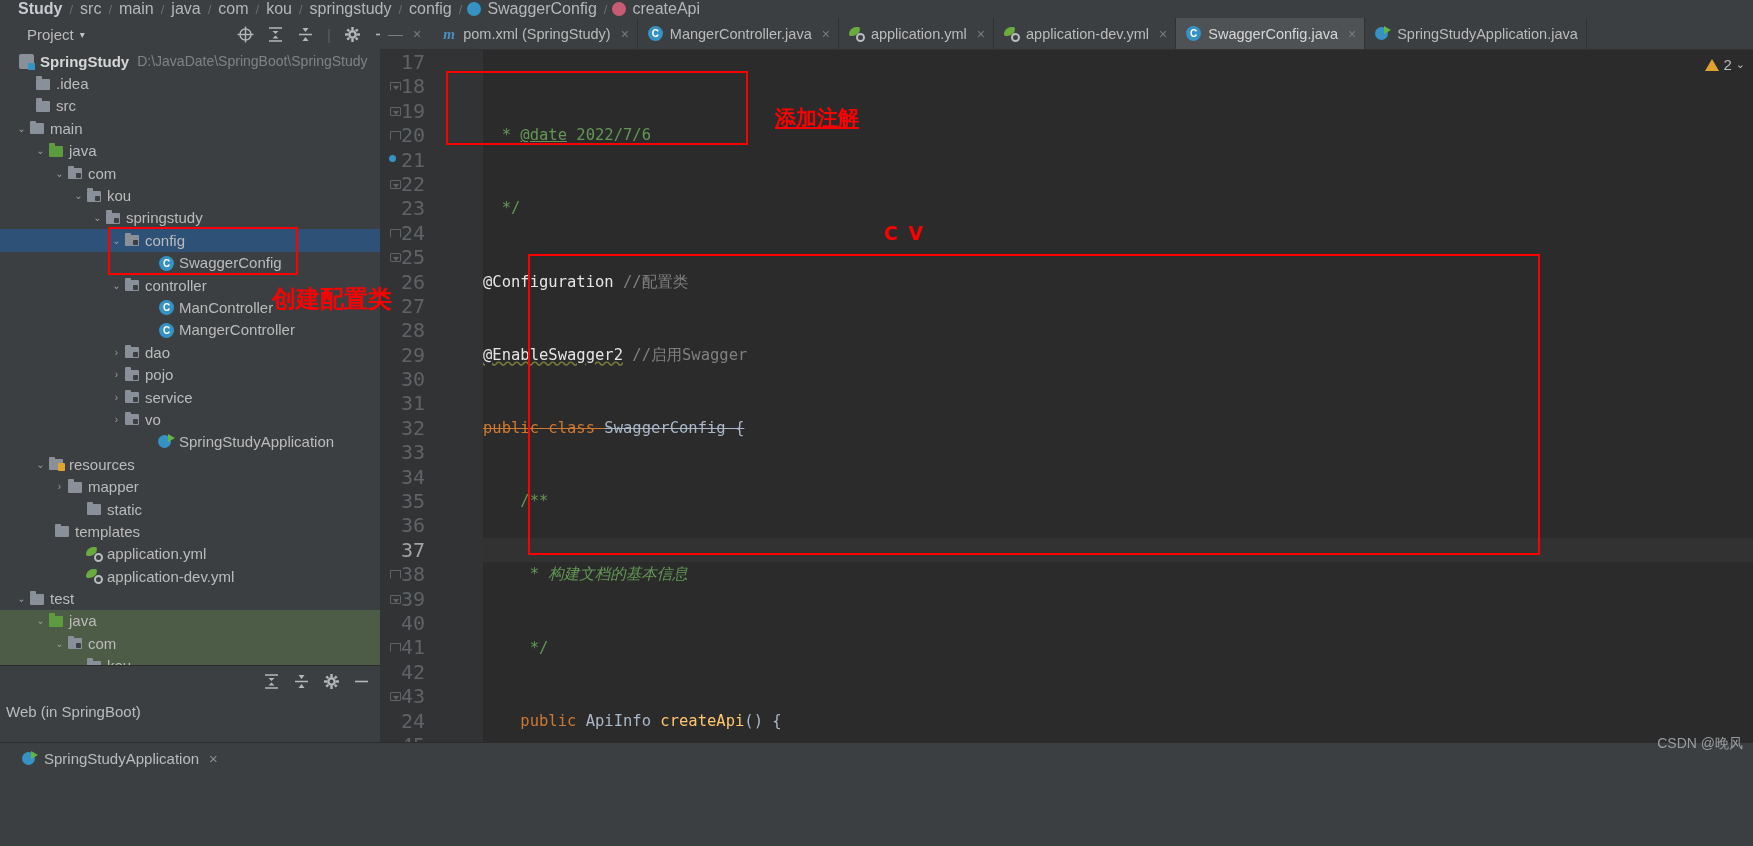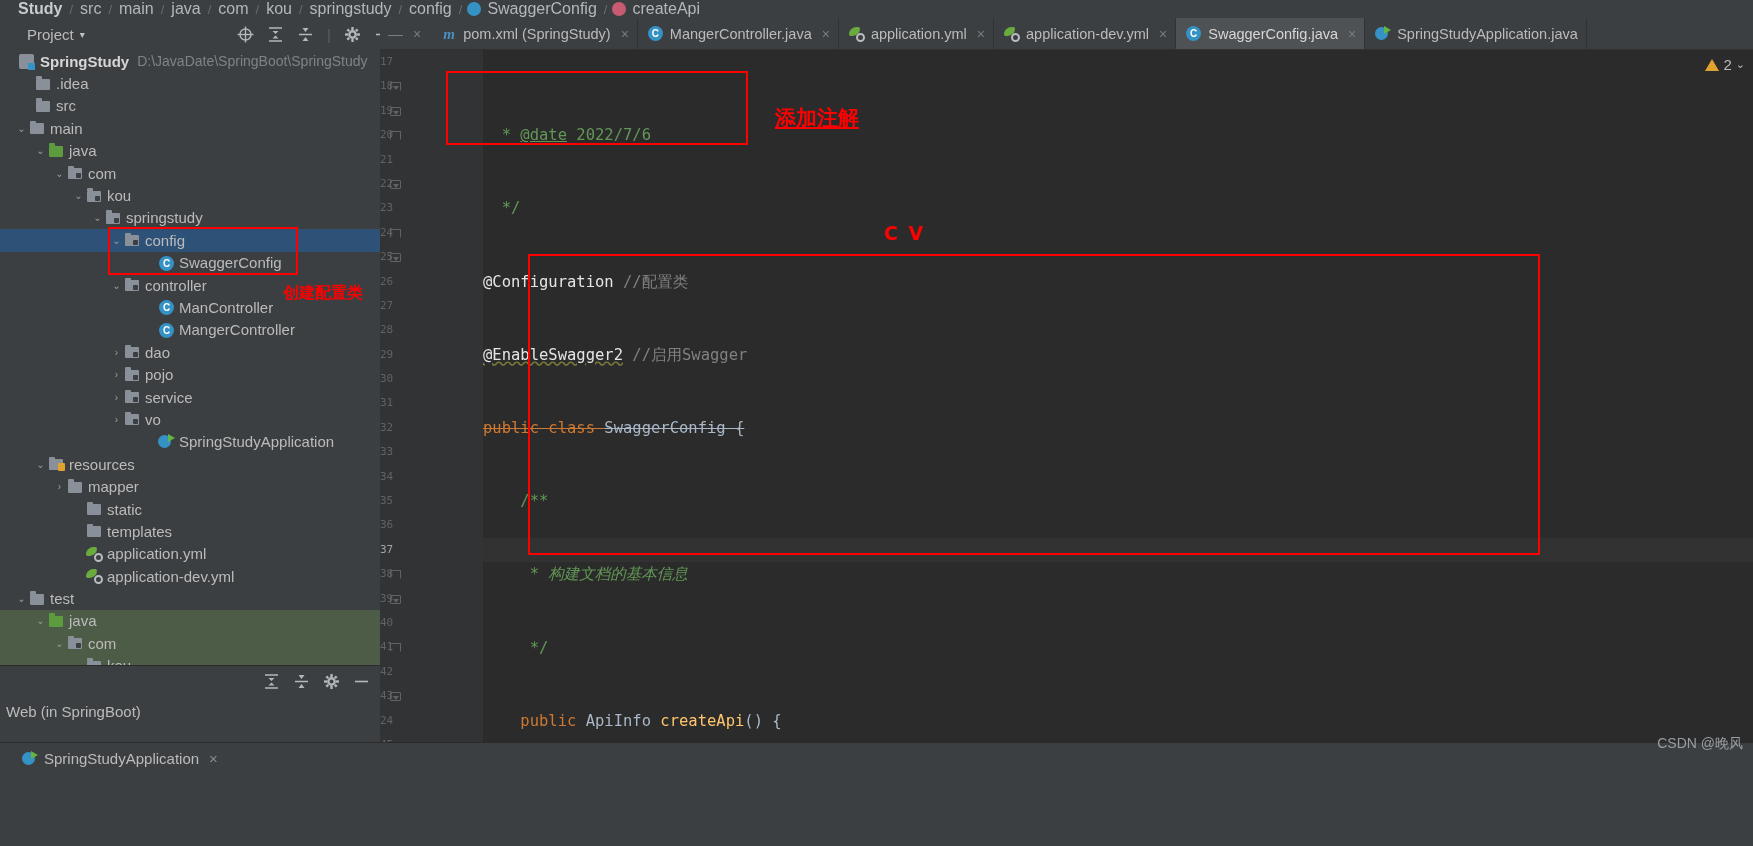--- a/index.html
+++ b/index.html
@@ -126,22 +126,22 @@
     position: absolute; left: 0; top: 0; width: 103px; height: 692px; background: #313335;
   }
   .vsplit { position: absolute; left: 0px; top: 0; width: 8px; height: 692px; background: #3c3f41;}
   .scrollthumb { position:absolute; left: 8px; top: 0; width: 5px; height: 480px; background: #5a5d5e; border-radius: 2px;}
   .code {
     position: absolute; left: 103px; top: 0; width: 1270px; height: 692px;
     font-family: "DejaVu Sans Mono", monospace; font-size: 15.5px;
     line-height: 24.4px; white-space: pre; color: #a9b7c6;
   }
   .lnum {
-    position: absolute; right: 0; width: 100%; text-align: left;
-    color: #606366; font-family: "DejaVu Sans Mono", monospace; font-size: 11px;
+    position: absolute; right: 0; width: 100%; text-align: right;
+    color: #606366; font-family: "DejaVu Sans Mono", monospace; font-size: 20px;
     line-height: 24.4px; padding-right: 58px;
   }
   .ln-row { height: 24.4px; position: relative; }
   .ln-row.cur .lnum-t { color: #a4a3a3; }
   .foldmark { position: absolute; right: 24px; top: 8px; width: 11px; height: 9px;
               border: 1px solid #606366; border-radius: 1px; }
   .foldmark.open::after { content: ""; position: absolute; left: 2px; top: 3px;
               border-left: 3.5px solid transparent; border-right: 3.5px solid transparent;
               border-top: 4px solid #606366; }
   .foldmark.brace { border-bottom-color: transparent; }
@@ -493,21 +493,21 @@
     </div>
 
     <div class="row" style="padding-left:71px">
       <span class="chev"></span>
       <span class="ficon">
           <span class="folder"></span>
         </span>
       <span class="lbl">static</span>
     </div>
 
-    <div class="row" style="padding-left:71px">
+    <div class="row" style="padding-left:39px">
       <span class="chev"></span>
       <span class="ficon">
           <span class="folder"></span>
         </span>
       <span class="lbl">templates</span>
     </div>
 
     <div class="row" style="padding-left:71px">
       <span class="chev"></span>
       <span class="ficon ic-yml">
@@ -676,21 +676,21 @@
     <span class="warn-tri"></span>
     <span>2</span>
     <span style="font-size:11px">⌄</span>
   </div>
 
   <div class="rbox" style="left:446px; top:71px; width:302px; height:74px;"></div>
   <div class="rbox" style="left:108px; top:227px; width:190px; height:48px;"></div>
   <div class="rbox" style="left:528px; top:254px; width:1012px; height:301px;"></div>
 
   <div class="rlabel" style="left:775px; top:104px;text-decoration:underline;">添加注解</div>
-  <div class="rlabel" style="left:283px; top:283px; font-size:16px;">创建配置类</div>
+  <div class="rlabel" style="left:272px; top:283px; font-size:24px;">创建配置类</div>
   <div class="rlabel small" style="left:884px; top:222px;">C V</div>
 
   <div class="statusbar">
     <span class="run-tab">
       <span class="ic-spring tabicon">
           <span class="ring"></span>
           <span class="play"></span>
         </span>
       <span>SpringStudyApplication</span>
       <span class="x">×</span>

